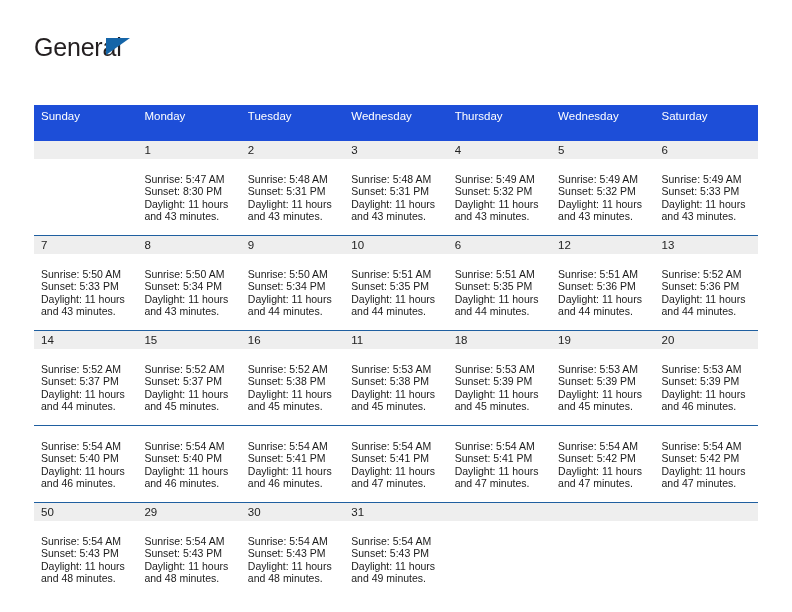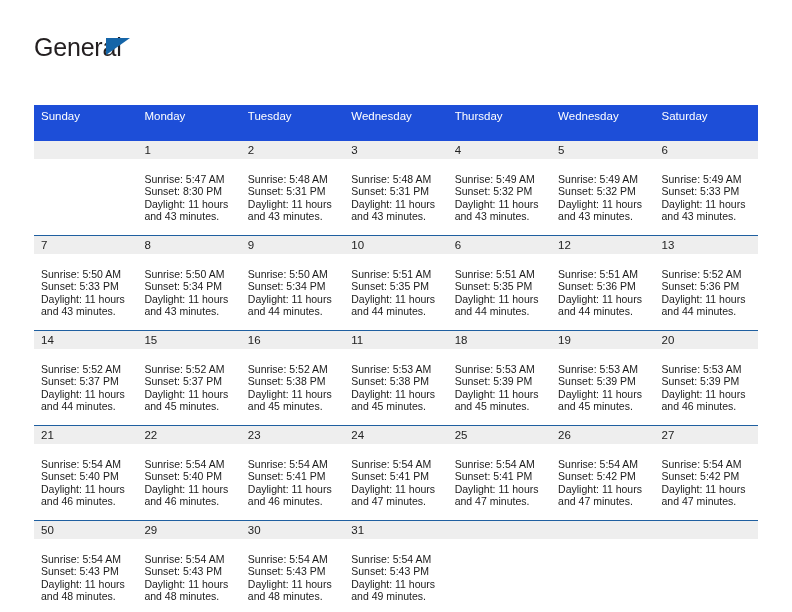--- a/index.html
+++ b/index.html
@@ -328,29 +328,20 @@
           <td>
             <div>Sunrise: 5:53 AM</div>
             <div>Sunset: 5:39 PM</div>
             <div>Daylight: 11 hours</div>
             <div>and 46 minutes.</div>
           </td>
         </tr>
         <tr class="wk-sep">
           <td colspan="7"></td>
         </tr>
-        <tr class="daynum">
-          <td>21</td>
-          <td>22</td>
-          <td>23</td>
-          <td>24</td>
-          <td>25</td>
-          <td>26</td>
-          <td>27</td>
-        </tr>
         <tr class="details">
           <td>
             <div>Sunrise: 5:54 AM</div>
             <div>Sunset: 5:40 PM</div>
             <div>Daylight: 11 hours</div>
             <div>and 46 minutes.</div>
           </td>
           <td>
             <div>Sunrise: 5:54 AM</div>
             <div>Sunset: 5:40 PM</div>

